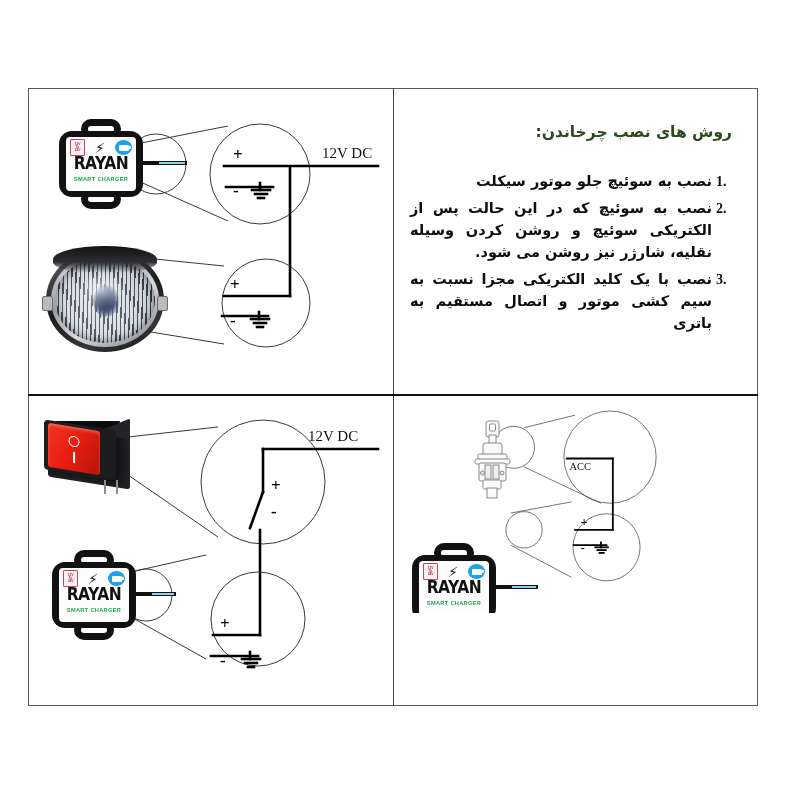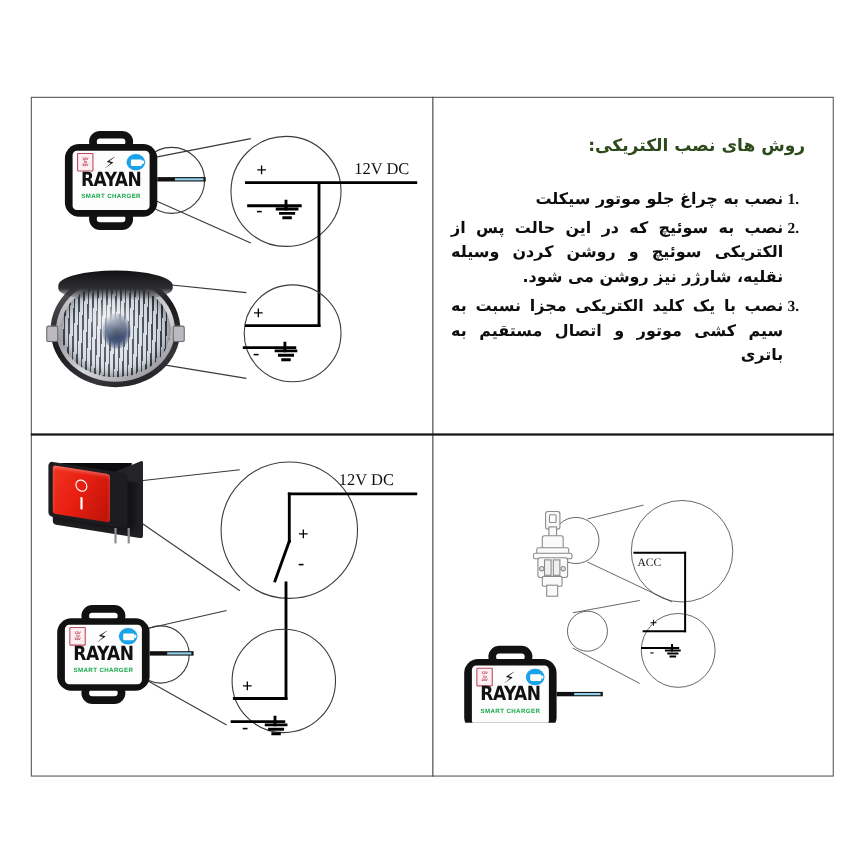--- a/index.html
+++ b/index.html
@@ -11,21 +11,21 @@
   
   .frame{position:absolute;left:28px;top:88px;width:730px;height:618px;
          box-sizing:border-box;border:1.5px solid #5a5a5a;background:#fff;}
   .v-divider{position:absolute;left:393px;top:88px;width:1.2px;height:618px;background:#3c3c3c;}
   .h-divider{position:absolute;left:28px;top:394px;width:730px;height:2.4px;background:#111;}
 
   .quad{position:absolute;overflow:hidden;}
   #quad-tl{left:28px;  top:88px;  width:365px;height:306px;}
   #quad-tr{left:394px; top:88px;  width:364px;height:306px;}
   #quad-bl{left:28px;  top:397px; width:365px;height:309px;}
-  #quad-br{left:394px; top:397px; width:364px;height:216px;margin-top:44px;}
+  #quad-br{left:384px; top:397px; width:364px;height:216px;}
 
   
   .instr{direction:rtl;text-align:right;padding:18px 22px 0 16px;box-sizing:border-box;
          font-family:"DejaVu Sans",sans-serif;}
   .instr-heading{color:#2d4a1b;font-size:15.5px;font-weight:700;margin:16px 4px 26px 0;
                  line-height:1.4;letter-spacing:0;}
   .instr-list{list-style:none;margin:0;padding:0;}
   .instr-list li{display:flex;flex-direction:row;align-items:flex-start;
                  margin-bottom:5px;font-size:14.5px;font-weight:700;color:#0d0d0d;
                  line-height:1.52;}
@@ -208,25 +208,25 @@
       <div class="hl-core" data-interactable="false"></div>
       <div class="hl-glow" data-interactable="false"></div>
       <div class="hl-shade" data-interactable="false"></div>
       <div class="hl-ear l" data-interactable="false"></div>
       <div class="hl-ear r" data-interactable="false"></div>
     </div>
   </div>
 
   <div class="quad" id="quad-tr" data-interactable="false">
     <div class="instr" data-interactable="false">
-      <div class="instr-heading" data-interactable="false">روش های نصب الکتریکی:</div>
+      <div class="instr-heading" data-interactable="false">روش های نصب چرخاندن:</div>
       <ol class="instr-list" data-interactable="false">
         <li data-interactable="false">
           <span class="li-num" data-interactable="false">1.</span>
-          <span class="li-text" data-interactable="false">نصب به چراغ جلو موتور سیکلت</span>
+          <span class="li-text" data-interactable="false">نصب به سوئیچ جلو موتور سیکلت</span>
         </li>
         <li data-interactable="false">
           <span class="li-num" data-interactable="false">2.</span>
           <span class="li-text" data-interactable="false">نصب به سوئیچ که در این حالت پس از الکتریکی سوئیچ و روشن کردن وسیله نقلیه، شارژر نیز روشن می شود.</span>
         </li>
         <li data-interactable="false">
           <span class="li-num" data-interactable="false">3.</span>
           <span class="li-text" data-interactable="false">نصب با یک کلید الکتریکی مجزا نسبت به سیم کشی موتور و اتصال مستقیم به باتری</span>
         </li>
       </ol>

